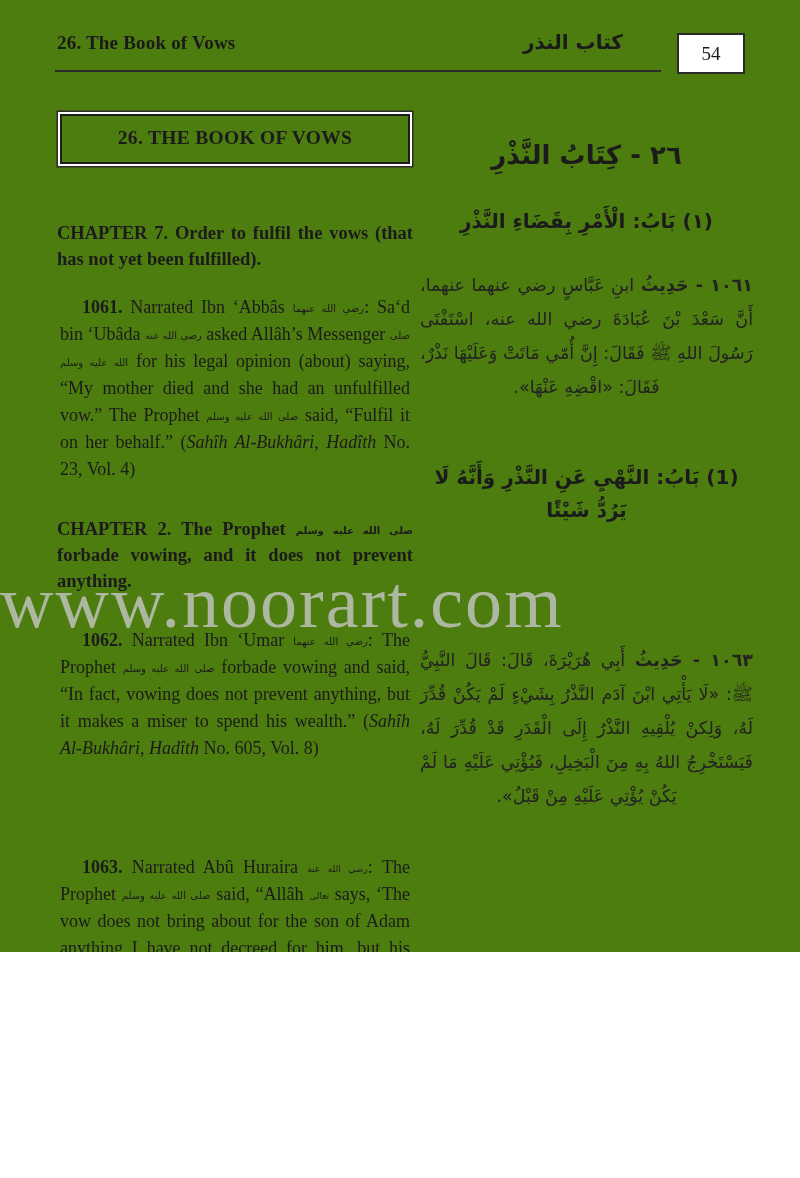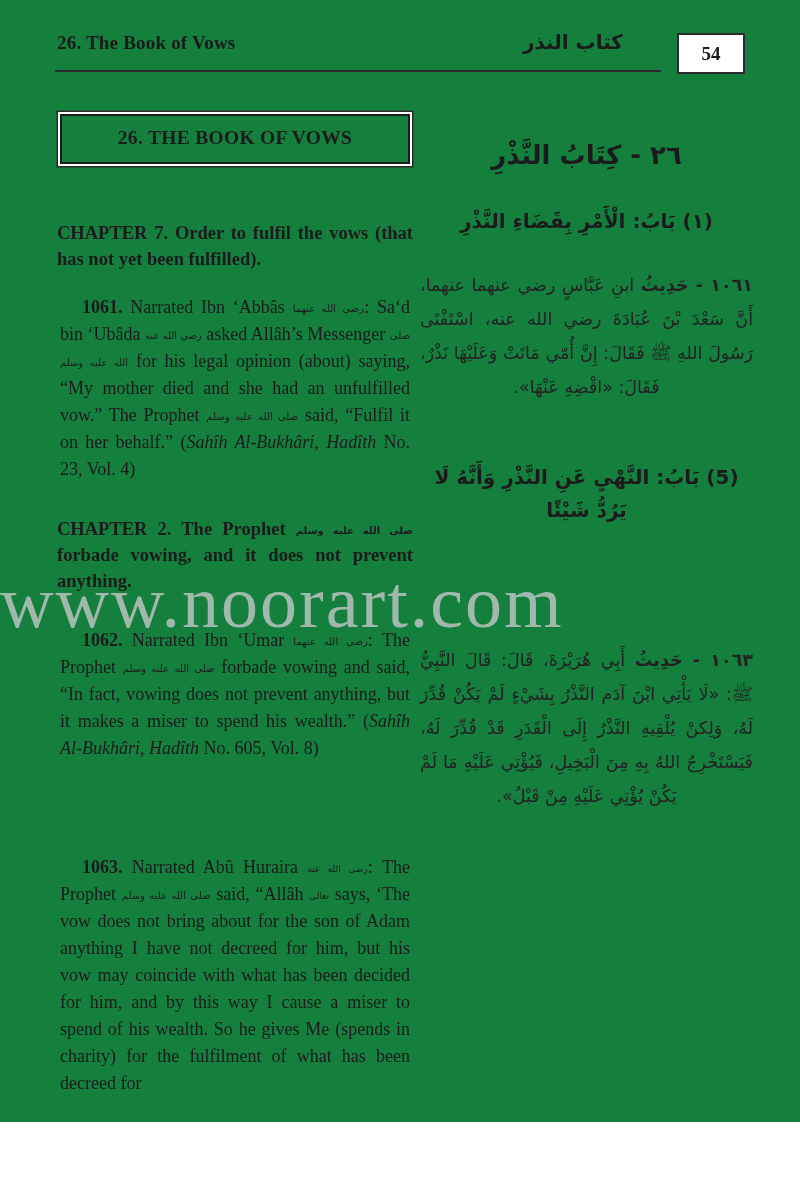--- a/index.html
+++ b/index.html
@@ -4,22 +4,22 @@
 <title>Book Page Scan</title>
 <style>
   html, body {
     margin: 0;
     padding: 0;
     background: #ffffff;
   }
   .page {
     position: relative;
     width: 800px;
-    height: 1122px;
-    background: #15803d;
+    height: 952px;
+    background: #4d7c0f;
     overflow: hidden;
     font-family: "Liberation Serif", "DejaVu Serif", serif;
     color: #1b1b1b;
   }
 
   
   .header {
     position: absolute;
     left: 55px;
     top: 30px;
@@ -57,21 +57,21 @@
     position: absolute;
     right: 0px;
     top: 3px;
     width: 64px;
     height: 37px;
     border: 2.5px solid #2a2a2a;
     display: flex;
     align-items: center;
     justify-content: center;
     font-size: 19px;
-    font-weight: bold;
+    font-weight: normal;
     background: #ffffff;
   }
 
   
   .col-left {
     position: absolute;
     left: 57px;
     top: 108px;
     width: 356px;
   }
@@ -239,21 +239,21 @@
     <div class="ar-chapter">(١) بَابُ: الْأَمْرِ بِقَضَاءِ النَّذْرِ</div>
 
     <div class="gap-md"></div>
 
     <div class="ar-body">
       <span class="ar-num">١٠٦١ - </span><span class="ar-num">حَدِيثُ</span><span> ابنِ عَبَّاسٍ رضي عنهما عنهما، أَنَّ سَعْدَ بْنَ عُبَادَةَ رضي الله عنه، اسْتَفْتَى رَسُولَ اللهِ ﷺ فَقَالَ: إِنَّ أُمّي مَاتَتْ وَعَلَيْهَا نَذْرٌ، فَقَالَ: «اقْضِهِ عَنْهَا».</span>
     </div>
 
     <div class="gap-lg"></div>
 
-    <div class="ar-chapter">(5) بَابُ: النَّهْيِ عَنِ النَّذْرِ وَأَنَّهُ لَا يَرُدُّ شَيْئًا</div>
+    <div class="ar-chapter">(1) بَابُ: النَّهْيِ عَنِ النَّذْرِ وَأَنَّهُ لَا يَرُدُّ شَيْئًا</div>
 
     <div class="gap-md"></div>
 
 
     <div class="gap-xl"></div>
 
     <div class="ar-body">
       <span class="ar-num">١٠٦٣ - </span><span class="ar-num">حَدِيثُ</span><span> أَبِي هُرَيْرَةَ، قَالَ: قَالَ النَّبِيُّ ﷺ: «لَا يَأْتِي ابْنَ آدَم النَّذْرُ بِشَيْءٍ لَمْ يَكُنْ قُدِّرَ لَهُ، وَلِكنْ يُلْقِيهِ النَّذْرُ إِلَى الْقَدَرِ قَدْ قُدِّرَ لَهُ، فَيَسْتَخْرِجُ اللهُ بِهِ مِنَ الْبَخِيلِ، فَيُؤْتِي عَلَيْهِ مَا لَمْ يَكُنْ يُؤْتِي عَلَيْهِ مِنْ قَبْلُ».</span>
     </div>
 

